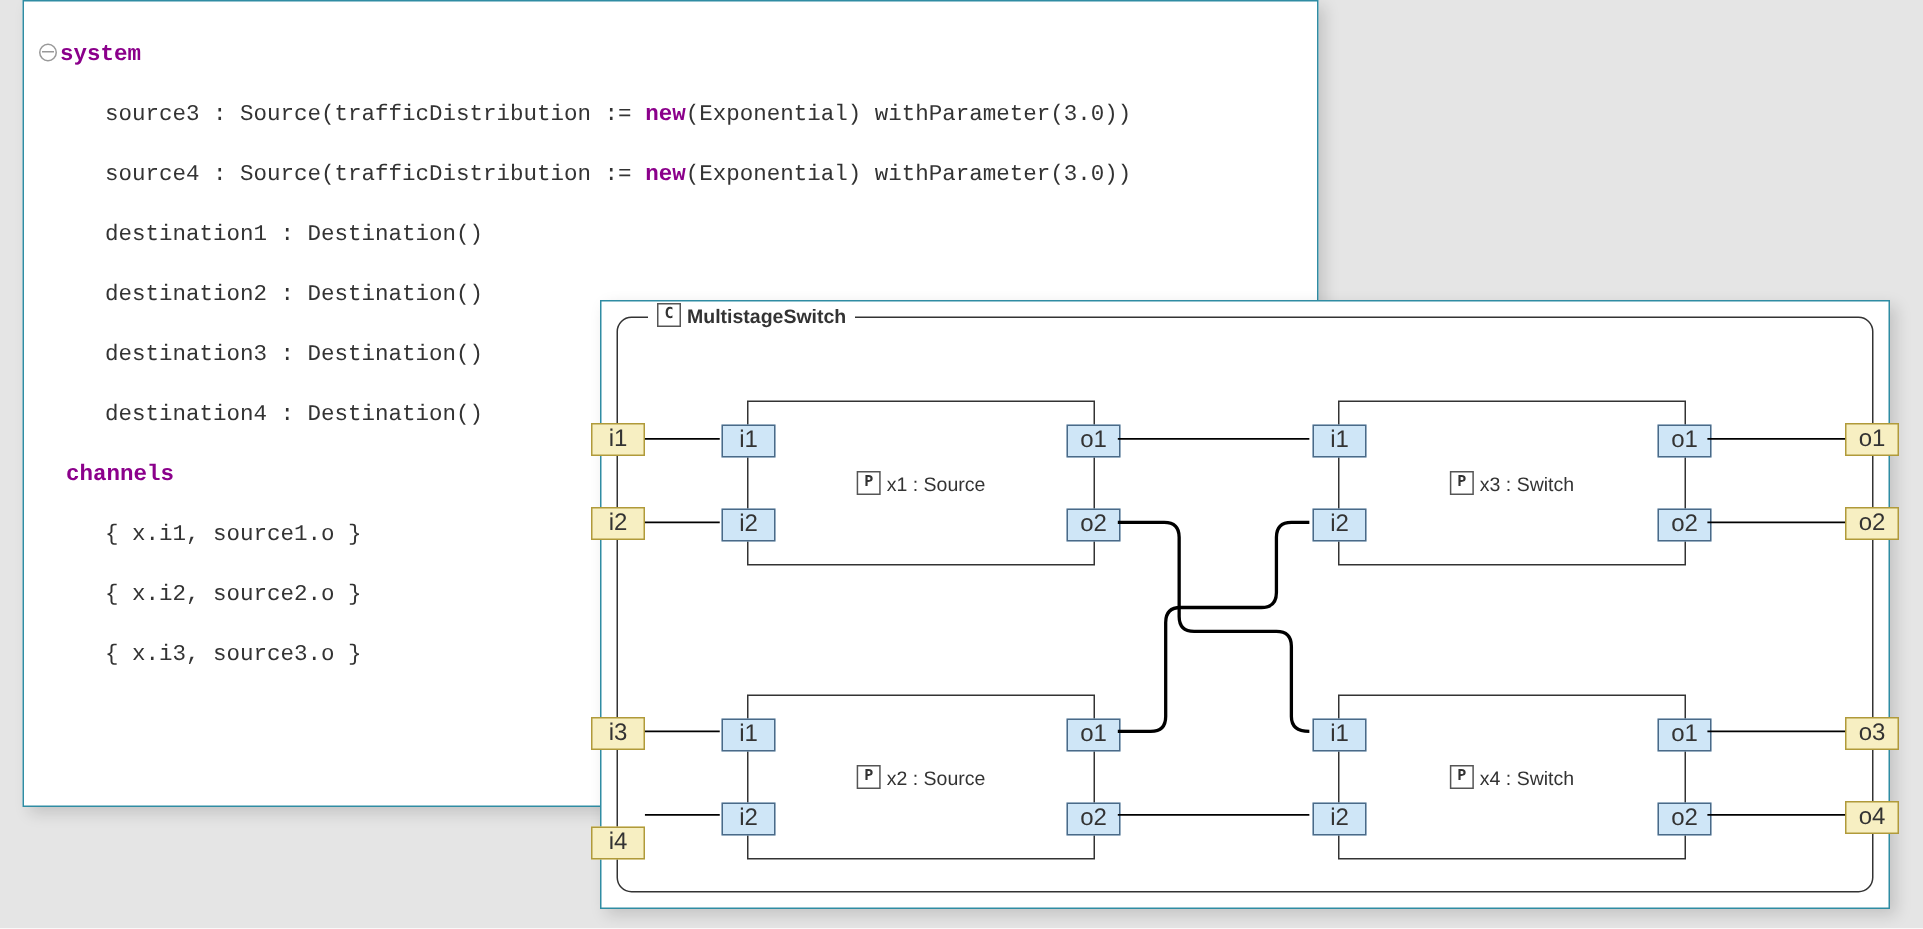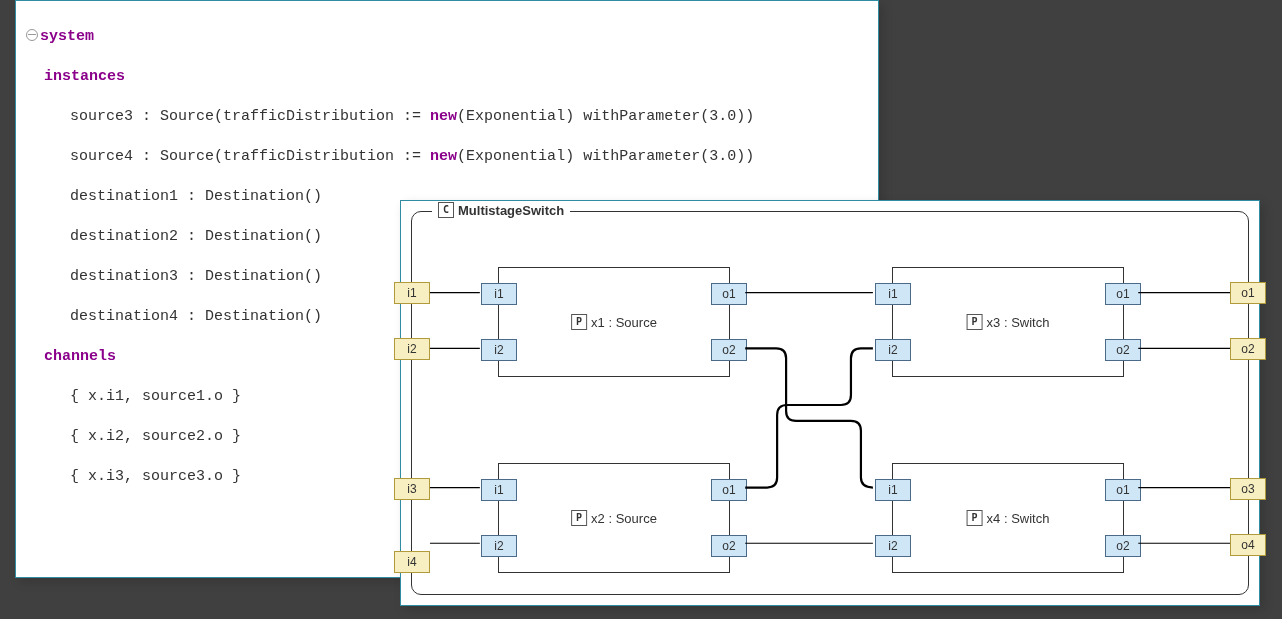--- a/index.html
+++ b/index.html
@@ -7,21 +7,21 @@
     padding: 0;
     background: #fff;
     font-family: "Segoe UI", Arial, sans-serif;
     font-size: 13px;
     color: #333;
   }
   .stage {
     position: relative;
     width: 1282px;
     height: 619px;
-    background: #404040;
+    background: #e5e5e5;
   }
 
   
   .code-panel {
     position: absolute;
     left: 15px;
     top: 0px;
     width: 842px;
     border: 1px solid #2f8ca3;
     background: #fff;
@@ -107,21 +107,21 @@
     align-items:center;
     gap:4px;
   }
   .port{
     position:absolute;
     width:36px; height:22px;
     border:1px solid #4a6a88;
     display:flex;
     align-items:center;
     justify-content:center;
-    font-size:12px;
+    font-size:16px;
     box-sizing:border-box;
     background:#cfe6f7;   
   }
   .port.ext{
     background:#f7efc2;   
     border-color:#b09a3a;
   }
   svg.wires{
     position:absolute;
     left:0; top:0;
@@ -137,21 +137,20 @@
     stroke-width:2.2;
   }
 </style>
 </head>
 <body>
 
 <div class="stage">
 
   <div class="code-panel">
 <span class="code-line ind1"><span class="gutter-circ"></span><span class="kw">system</span></span>
-<span class="code-line ind1">  <span class="kw">instances</span></span>
 <span class="code-line ind2"><span>source</span><span>3</span><span> : Source(trafficDistribution := </span><span class="kw">new</span><span>(Exponential) withParameter(</span><span>3.0</span><span>))</span></span>
 <span class="code-line ind2"><span>source</span><span>4</span><span> : Source(trafficDistribution := </span><span class="kw">new</span><span>(Exponential) withParameter(</span><span>3.0</span><span>))</span></span>
 <span class="code-line ind2"><span>destination</span><span>1</span><span> : Destination()</span></span>
 <span class="code-line ind2"><span>destination</span><span>2</span><span> : Destination()</span></span>
 <span class="code-line ind2"><span>destination</span><span>3</span><span> : Destination()</span></span>
 <span class="code-line ind2"><span>destination</span><span>4</span><span> : Destination()</span></span>
 <span class="code-line ind1">  <span class="kw">channels</span></span>
 <span class="code-line ind2">{ x.i1, source1.o }</span>
 <span class="code-line ind2">{ x.i2, source2.o }</span>
 <span class="code-line ind2">{ x.i3, source3.o }</span>

